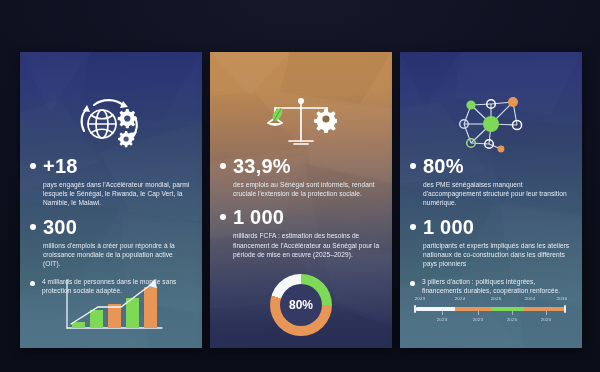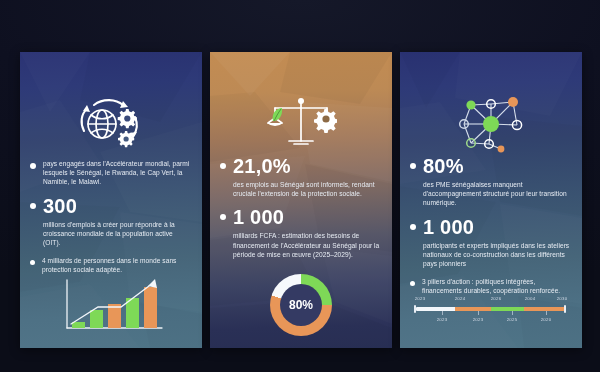--- a/index.html
+++ b/index.html
@@ -262,20 +262,21 @@
             <path d="M53 40 l2.2 0 .4 1.9 1.8 .8 1.7-1.2 1.6 1.6 -1.2 1.7 .8 1.8 1.9 .4 0 2.2 -1.9 .4 -.8 1.8 1.2 1.7 -1.6 1.6 -1.7-1.2 -1.8 .8 -.4 1.9 -2.2 0 -.4-1.9 -1.8-.8 -1.7 1.2 -1.6-1.6 1.2-1.7 -.8-1.8 -1.9-.4 0-2.2 1.9-.4 .8-1.8 -1.2-1.7 1.6-1.6 1.7 1.2 1.8-.8z"></path>
             <circle cx="54.1" cy="48" r="2.6" fill="#44597f"></circle>
           </g>
         </svg>
       </div>
 
       <div class="bullets">
         <div class="bullet">
           <div class="dot"></div>
           <div class="btext">
+            <div class="bignum">+18</div>
             <div class="desc">pays engagés dans l'Accélérateur mondial, parmi lesquels le Sénégal, le Rwanda, le Cap Vert, la Namibie, le Malawi.</div>
           </div>
         </div>
         <div class="bullet">
           <div class="dot"></div>
           <div class="btext">
             <div class="bignum">300</div>
             <div class="desc">millions d'emplois à créer pour répondre à la croissance mondiale de la population active (OIT).</div>
           </div>
         </div>
@@ -340,21 +341,21 @@
             <path d="M-1.6 -10 l3.2 0 .7 2.9 2.6 1.1 2.5-1.7 2.3 2.3 -1.7 2.5 1.1 2.6 2.9 .7 0 3.2 -2.9 .7 -1.1 2.6 1.7 2.5 -2.3 2.3 -2.5-1.7 -2.6 1.1 -.7 2.9 -3.2 0 -.7-2.9 -2.6-1.1 -2.5 1.7 -2.3-2.3 1.7-2.5 -1.1-2.6 -2.9-.7 0-3.2 2.9-.7 1.1-2.6 -1.7-2.5 2.3-2.3 2.5 1.7 2.6-1.1z" fill="#ffffff" transform="translate(-1,-2)"></path>
             <circle cx="-1" cy="-2" r="3.6" fill="#8d6a45"></circle>
           </g>
         </svg>
       </div>
 
       <div class="bullets">
         <div class="bullet">
           <div class="dot"></div>
           <div class="btext">
-            <div class="bignum">21,0%</div>
+            <div class="bignum">33,9%</div>
             <div class="desc">des emplois au Sénégal sont informels, rendant cruciale l'extension de la protection sociale.</div>
           </div>
         </div>
         <div class="bullet">
           <div class="dot"></div>
           <div class="btext">
             <div class="bignum">1 000</div>
             <div class="desc">milliards FCFA : estimation des besoins de financement de l'Accélérateur au Sénégal pour la période de mise en œuvre (2025–2029).</div>
           </div>
         </div>

